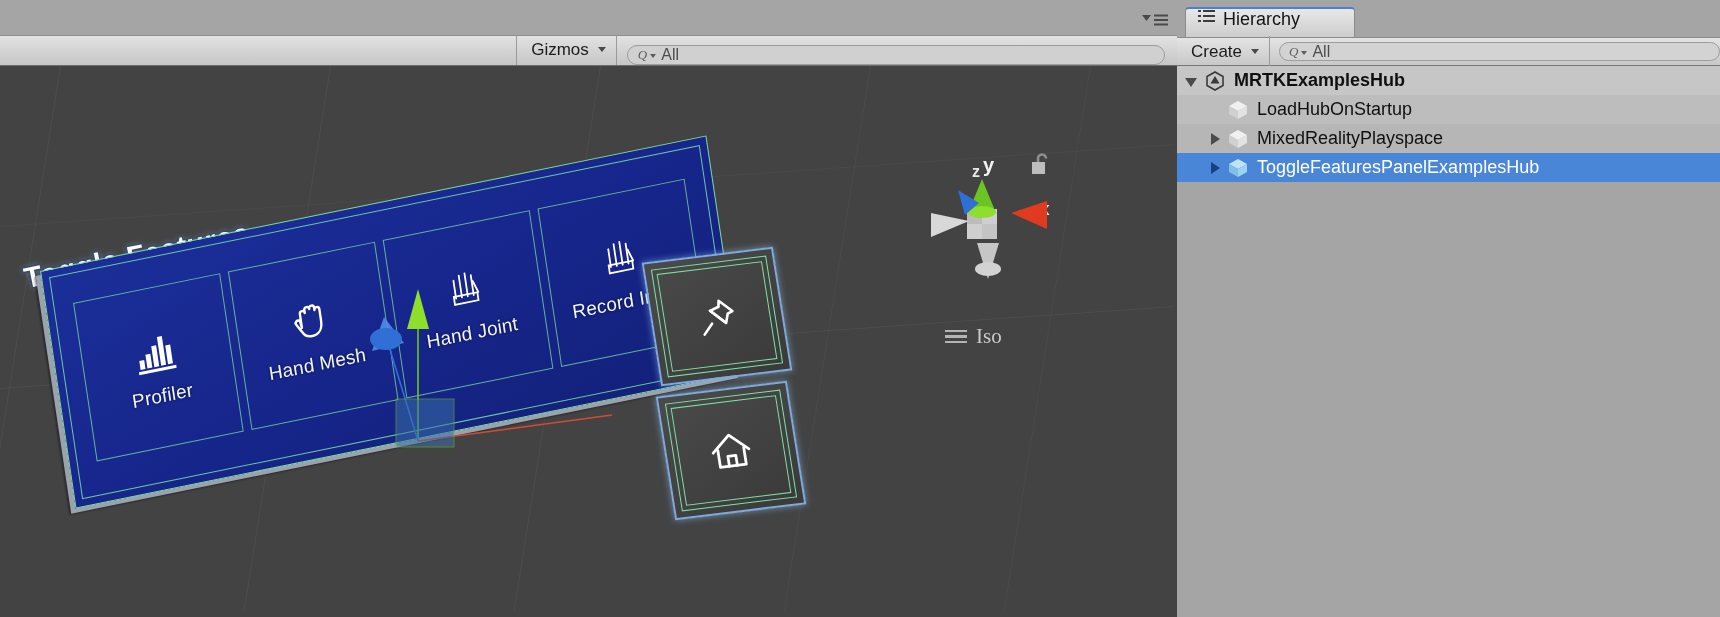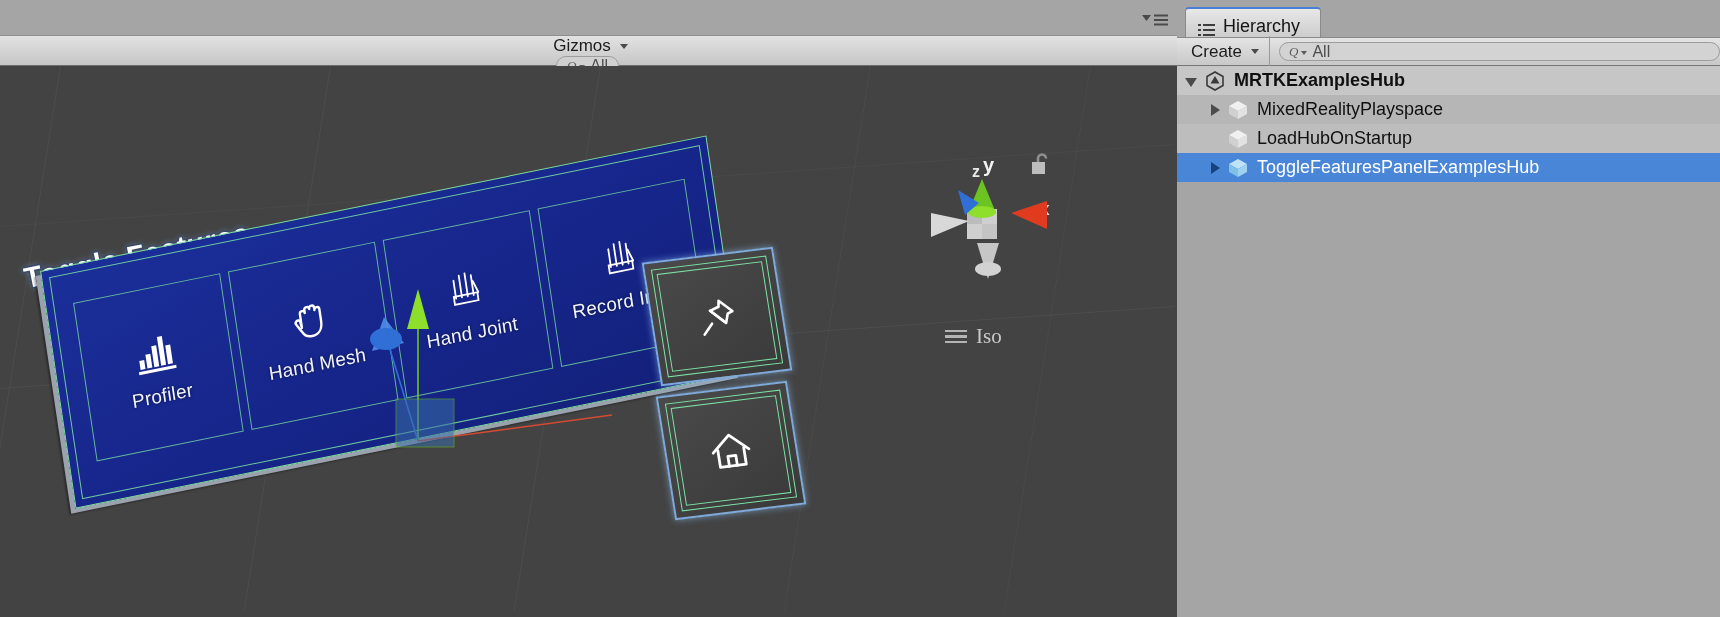--- a/index.html
+++ b/index.html
@@ -24,21 +24,21 @@
   }
   #scene-options-icon {
     position: absolute; right: 9px; top: 13px;
     width: 26px; height: 13px;
   }
   #scene-toolbar {
     position: absolute; left: 0; top: 35px; width: 100%; height: 31px;
     background: linear-gradient(#e2e2e2, #c6c6c6);
     border-top: 1px solid #8f8f8f;
     border-bottom: 1px solid #6d6d6d;
-    display: flex; align-items: center; flex-direction: column;
+    display: flex; align-items: flex-end;
   }
   .tb-sep { width: 1px; height: 31px; background: #9a9a9a; }
   #gizmos-button {
     height: 31px; padding: 0 10px 0 14px;
     display: flex; align-items: center; gap: 9px;
     font-size: 17px; color: #1c1c1c;
     cursor: default;
   }
   .caret-down {
     width: 0; height: 0;
@@ -161,27 +161,27 @@
   #move-gizmo { position: absolute; left: 330px; top: 215px; width: 300px; height: 180px; }
 
   
   #hierarchy-panel {
     position: absolute; left: 1177px; top: 0;
     width: 543px; height: 617px;
     background: #a5a5a5;
   }
   #hierarchy-tab {
     position: absolute; left: 8px; top: 7px;
-    width: 136px; height: 30px;
+    width: 170px; height: 30px;
     background: linear-gradient(#e8e8e8, #cdcdcd);
     border: 1px solid #8a8a8a;
     border-bottom: none;
     border-top: 2px solid #4b7fd6;
     border-radius: 4px 4px 0 0;
-    display: flex; align-items: flex-end; gap: 8px;
+    display: flex; align-items: flex-start; gap: 8px;
     padding-left: 12px;
   }
   #hierarchy-tab-label { font-size: 18px; color: #141414; }
   #hierarchy-list-icon { width: 17px; height: 14px; }
   #hierarchy-toolbar {
     position: absolute; left: 0; top: 37px; width: 100%; height: 29px;
     background: linear-gradient(#e4e4e4, #c8c8c8);
     border-top: 1px solid #8a8a8a;
     border-bottom: 1px solid #767676;
     display: flex; align-items: center;
@@ -423,40 +423,40 @@
     <div id="hierarchy-tree">
         <div class="tree-row root">
           <span style="display:inline-block;width:8px;flex:none"></span>
           <span class="twisty open "></span>
           <svg class="row-icon" viewBox="0 0 22 22">
       <polygon points="11,2 19,6.5 19,15.5 11,20 3,15.5 3,6.5" fill="none" stroke="#3a3a3a" stroke-width="1.6"></polygon>
       <polygon points="11,6 15.5,13.5 6.5,13.5" fill="#3a3a3a"></polygon>
     </svg>
           <span style="font-weight:700">MRTKExamplesHub</span>
         </div>
+        <div class="tree-row alt-a">
+          <span style="display:inline-block;width:34px;flex:none"></span>
+          <span class="twisty hidden"></span>
+          <svg class="row-icon" viewBox="0 0 22 22">
+      <polygon points="11,2 20,7 11,12 2,7" fill="#f0f0f0"></polygon>
+      <polygon points="2,7 11,12 11,20 2,15" fill="#d0d0d0"></polygon>
+      <polygon points="20,7 11,12 11,20 20,15" fill="#e2e2e2"></polygon>
+    </svg>
+          <span style="">LoadHubOnStartup</span>
+        </div>
         <div class="tree-row alt-b">
           <span style="display:inline-block;width:34px;flex:none"></span>
           <span class="twisty  "></span>
           <svg class="row-icon" viewBox="0 0 22 22">
       <polygon points="11,2 20,7 11,12 2,7" fill="#f0f0f0"></polygon>
       <polygon points="2,7 11,12 11,20 2,15" fill="#d0d0d0"></polygon>
       <polygon points="20,7 11,12 11,20 20,15" fill="#e2e2e2"></polygon>
     </svg>
           <span style="">MixedRealityPlayspace</span>
         </div>
-        <div class="tree-row alt-a">
-          <span style="display:inline-block;width:34px;flex:none"></span>
-          <span class="twisty hidden"></span>
-          <svg class="row-icon" viewBox="0 0 22 22">
-      <polygon points="11,2 20,7 11,12 2,7" fill="#f0f0f0"></polygon>
-      <polygon points="2,7 11,12 11,20 2,15" fill="#d0d0d0"></polygon>
-      <polygon points="20,7 11,12 11,20 20,15" fill="#e2e2e2"></polygon>
-    </svg>
-          <span style="">LoadHubOnStartup</span>
-        </div>
         <div class="tree-row selected">
           <span style="display:inline-block;width:34px;flex:none"></span>
           <span class="twisty  sel"></span>
           <svg class="row-icon" viewBox="0 0 22 22">
       <polygon points="11,2 20,7 11,12 2,7" fill="#bfe2f7"></polygon>
       <polygon points="2,7 11,12 11,20 2,15" fill="#7fc0e8"></polygon>
       <polygon points="20,7 11,12 11,20 20,15" fill="#9ed2f0"></polygon>
     </svg>
           <span style="">ToggleFeaturesPanelExamplesHub</span>
         </div>

